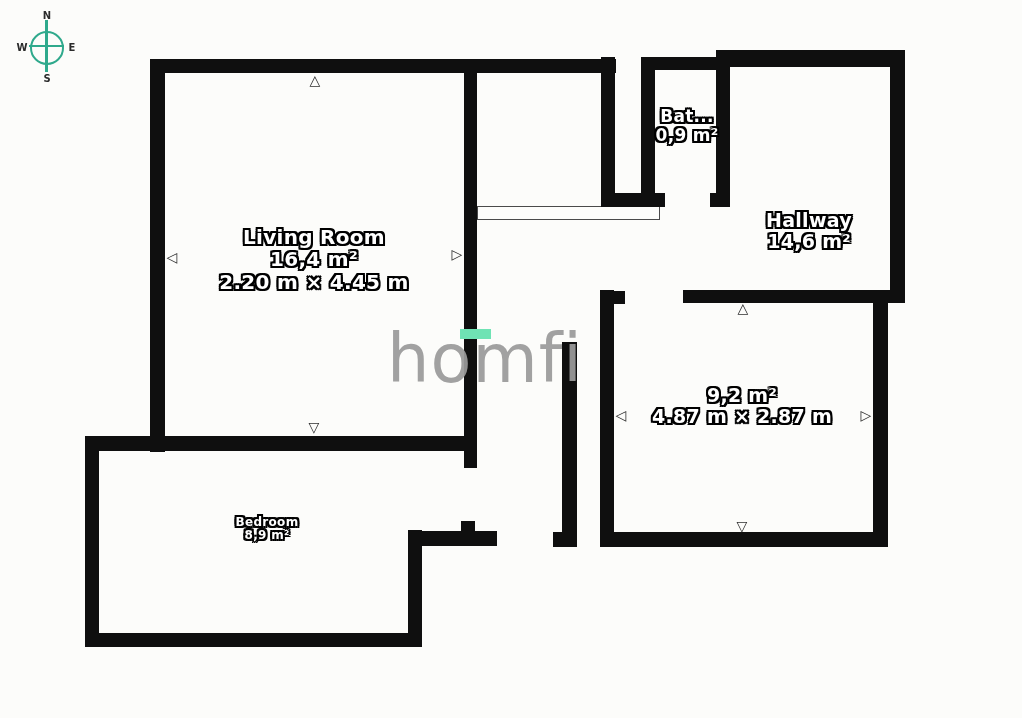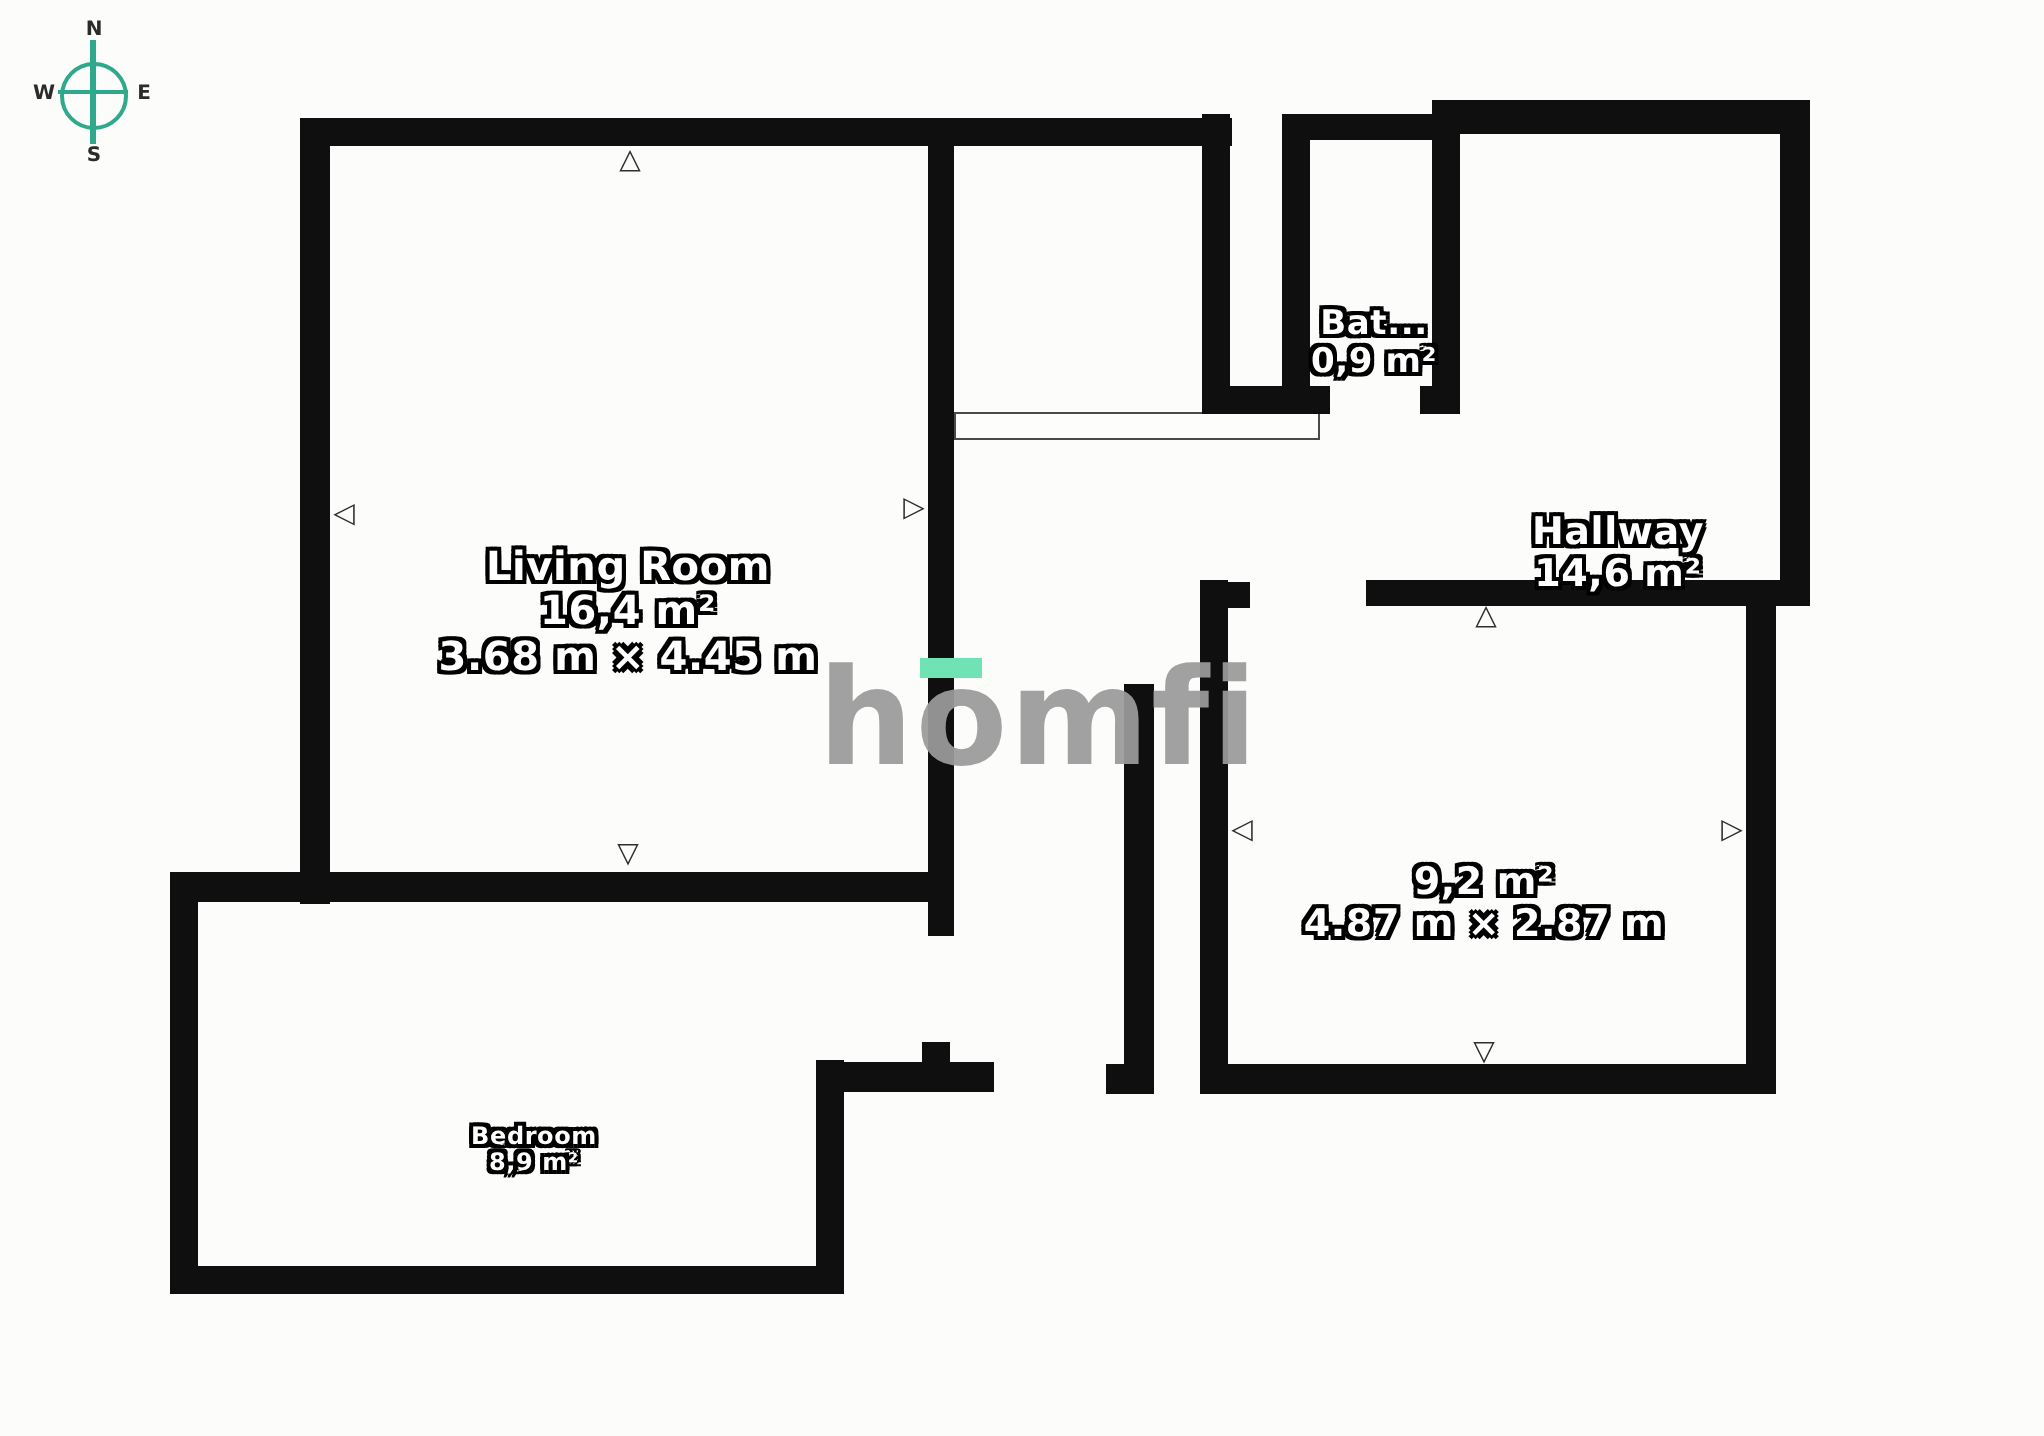--- a/index.html
+++ b/index.html
@@ -11,30 +11,30 @@
   
   .wall{position:absolute;background:#0f0f0f;z-index:2;}
   
   .thinrect{position:absolute;border:1.5px solid #4a4a4a;background:#fdfdfb;z-index:1;}
   
   .label{
     position:absolute;z-index:6;text-align:center;color:#fff;font-weight:bold;
     letter-spacing:.3px;line-height:1.12;
     text-shadow:-2px -2px 0 #000,2px -2px 0 #000,-2px 2px 0 #000,2px 2px 0 #000,
                 -2px 0 0 #000,2px 0 0 #000,0 -2px 0 #000,0 2px 0 #000;
-    white-space:nowrap;transform:translateX(-50%);margin-top:46px;
+    white-space:nowrap;transform:translateX(-50%);
   }
   .label .sub{display:block;}
   
   .marker{position:absolute;z-index:5;color:#2e2e2e;font-size:14px;line-height:14px;
           transform:translate(-50%,-50%);}
   
   .logo{
-    position:absolute;left:409px;top:326px;z-index:4;opacity:.93;
-    font-weight:bold;font-size:67px;line-height:67px;color:#9b9b9b;
+    position:absolute;left:387px;top:326px;z-index:4;opacity:.93;
+    font-weight:normal;font-size:67px;line-height:67px;color:#9b9b9b;
     letter-spacing:1px;
   }
   .logo-bar{position:absolute;left:460px;top:329px;width:31px;height:10px;z-index:4;}
   
   .compass{position:absolute;left:8px;top:8px;width:80px;height:80px;z-index:3;}
   .compass .ring{position:absolute;left:22px;top:23px;width:30px;height:30px;
     border:2px solid #2fa98c;border-radius:50%;}
   .compass .vline{position:absolute;left:37px;top:12px;width:3px;height:52px;background:#2fa98c;}
   .compass .hline{position:absolute;left:21px;top:37px;width:35px;height:2px;background:#2fa98c;}
   .compass .pt{position:absolute;font-size:10px;font-weight:bold;color:#2b2b2b;
@@ -98,21 +98,21 @@
 <span class="marker" style="left:314px;top:427px;">▽</span>
 
 <span class="marker" style="left:743px;top:308px;">△</span>
 <span class="marker" style="left:621px;top:415px;">◁</span>
 <span class="marker" style="left:866px;top:415px;">▷</span>
 <span class="marker" style="left:742px;top:526px;">▽</span>
 
 <div class="label" style="left:314px;top:226px;font-size:20px;">
   <span class="sub">Living Room</span>
   <span class="sub">16,4 m²</span>
-  <span class="sub">3.68 m × 4.45 m</span>
+  <span class="sub">2.20 m × 4.45 m</span>
 </div>
 
 <div class="label" style="left:687px;top:107px;font-size:17px;">
   <span class="sub">Bat...</span>
   <span class="sub">0,9 m²</span>
 </div>
 
 <div class="label" style="left:809px;top:210px;font-size:19px;">
   <span class="sub">Hallway</span>
   <span class="sub">14,6 m²</span>

